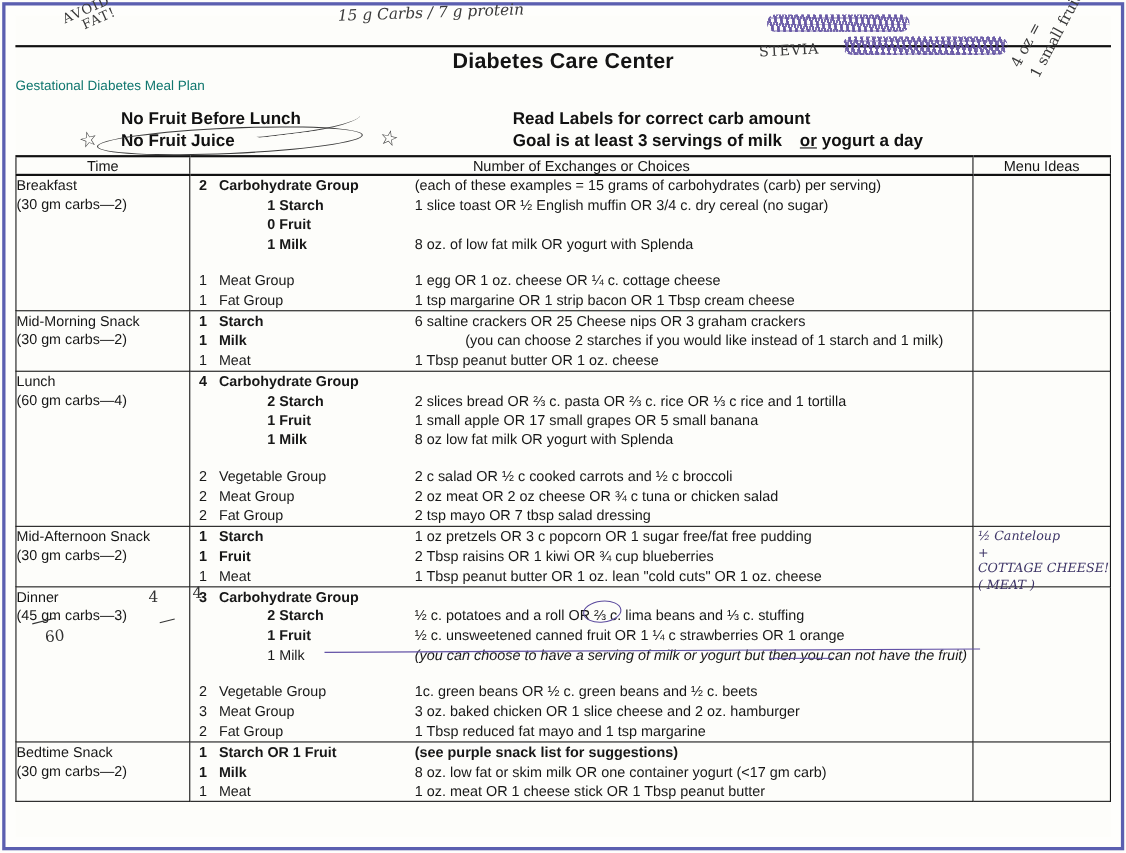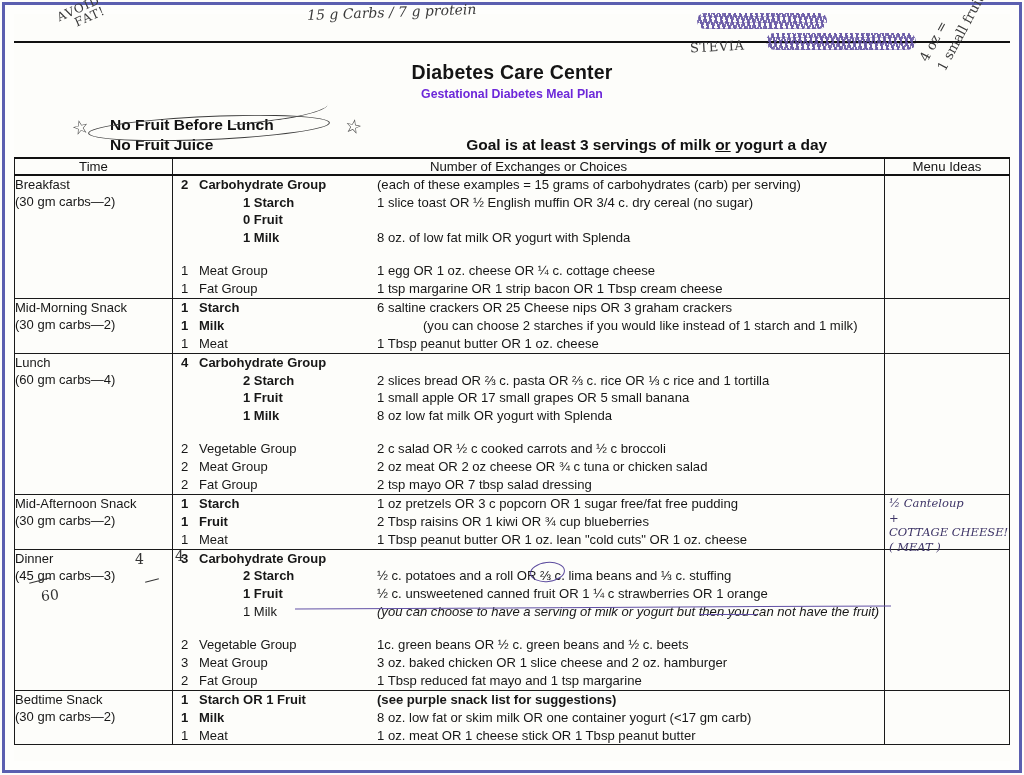--- a/index.html
+++ b/index.html
@@ -37,28 +37,27 @@
   .header-box {
     border-top: 2.5px solid #111;
     position: relative;
   }
   .title {
     text-align: center;
     font-size: 19.5px;
     font-weight: bold;
     color: #141414;
     letter-spacing: .2px;
-    padding-top: 18px;
+    padding-top: 2px;
   }
   .subtitle {
-    text-align: center;
+    text-align: left;
     font-size: 12.3px;
-    color: #6d28d9;
+    color: #0f766e;
     padding-top: 3px;
-    font-weight: bold;
   }
   .header-notes {
     display: flex;
     padding: 14px 0 3px 0;
     align-items: flex-end;
   }
   .notes-left {
     width: 45%;
     padding-left: 96px;
     font-size: 15.5px;
@@ -67,21 +66,21 @@
     line-height: 1.26;
   }
   .notes-right {
     width: 55%;
     padding-left: 4px;
     font-size: 15.5px;
     font-weight: bold;
     color: #111;
     line-height: 1.26;
   }
-  .u { text-decoration: underline; }
+  .u { text-decoration: underline; margin-left: 12px; }
 
   
   table.plan {
     width: 100%;
     border-collapse: collapse;
     table-layout: fixed;
   }
   table.plan td, table.plan th {
     border: 1.4px solid #1a1a1a;
     vertical-align: top;
@@ -289,20 +288,21 @@
       <div class="header-box">
         <div class="title">Diabetes Care  Center</div>
         <div class="subtitle">Gestational Diabetes Meal Plan</div>
 
         <div class="header-notes">
           <div class="notes-left">
             <div>No Fruit Before Lunch</div>
             <div>No Fruit Juice</div>
           </div>
           <div class="notes-right">
+            <div>Read Labels for correct carb amount</div>
             <div>Goal is at least 3 servings of milk <span class="u">or</span> yogurt a day</div>
           </div>
         </div>
       </div>
 
       <table class="plan">
         <colgroup>
           <col class="col-time">
             <col class="col-ex">
             <col class="col-menu">

